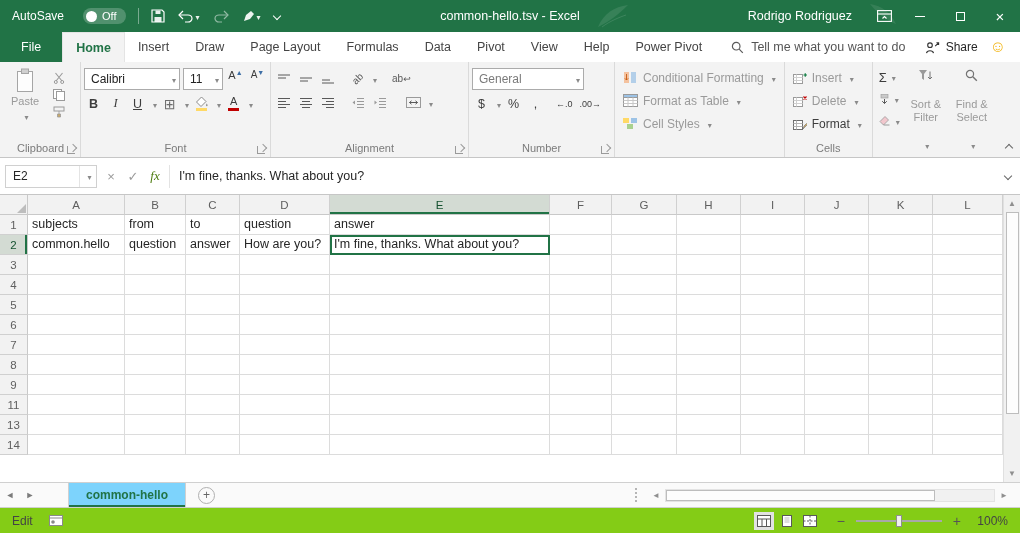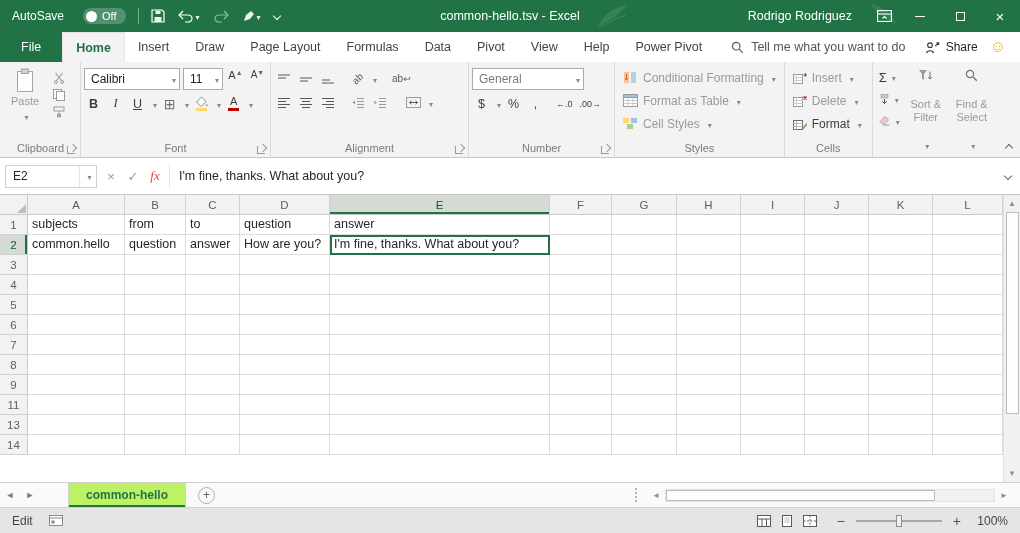--- a/index.html
+++ b/index.html
@@ -69,21 +69,21 @@
   .collapse-ribbon{position:absolute;right:8px;bottom:6px;}
   .sizebtn{font-size:11px;color:#3d3d3d;display:flex;align-items:flex-start;}
   .sizebtn sup{font-size:7px;color:#3d6ea5;}
 
   
   .formulabar{flex:0 0 37px;background:#fff;border-bottom:1px solid #c6c6c6;display:flex;align-items:center;padding:0 2px;}
   .namebox{width:92px;height:23px;border:1px solid #d0d0d0;margin-left:3px;display:flex;align-items:center;padding-left:7px;font-size:12px;}
   .namebox .ddzone{margin-left:auto;width:17px;height:100%;border-left:1px solid #e4e4e4;display:flex;align-items:center;justify-content:center;}
   .fbtns{display:flex;align-items:center;margin:0 3px;}
   .fbtn{width:22px;text-align:center;font-size:13px;color:#9a9a9a;}
-  .fbtn.fx{font-style:italic;font-family:"Liberation Serif",serif;color:#ef4444;font-size:13px;}
+  .fbtn.fx{font-style:italic;font-family:"Liberation Serif",serif;color:#4d7c0f;font-size:13px;}
   .fcontent{flex:1;height:23px;border-left:1px solid #e3e3e3;padding:4px 0 0 9px;font-size:12.5px;white-space:nowrap;overflow:hidden;}
   .fexpand{width:20px;display:flex;justify-content:center;}
 
   
   .gridwrap{flex:1;display:flex;overflow:hidden;background:#fff;}
   .grid-main{flex:1;overflow:hidden;}
   .headrow{display:flex;height:20px;}
   .corner{flex:0 0 28px;background:#f2f2f2;border-right:1px solid #c9c9c9;border-bottom:1px solid #c9c9c9;position:relative;}
   .corner::after{content:"";position:absolute;right:1px;bottom:1px;border-left:9px solid transparent;border-bottom:9px solid #bdbdbd;}
   .colhead{height:20px;background:#f2f2f2;border-right:1px solid #d0d0d0;border-bottom:1px solid #c9c9c9;font-size:11.5px;color:#5f5f5f;display:flex;align-items:center;justify-content:center;}
@@ -94,30 +94,30 @@
   .cell{height:20px;border-right:1px solid #dcdcdc;border-bottom:1px solid #dcdcdc;font-size:12.5px;padding:2px 3px 0 4px;white-space:nowrap;overflow:hidden;background:#fff;}
   .cell.selected{outline:2px solid #217346;outline-offset:-2px;position:relative;z-index:1;}
   .vscroll{flex:0 0 17px;background:#f1f1f1;border-left:1px solid #e0e0e0;display:flex;flex-direction:column;align-items:center;padding:2px 0;}
   .varrow{color:#8f8f8f;font-size:8px;height:13px;line-height:13px;}
   .vtrack{flex:1;width:13px;position:relative;margin:2px 0;}
   .vthumb{position:absolute;top:0;left:0;width:13px;height:80%;background:#fdfdfd;border:1px solid #bdbdbd;}
 
   
   .sheetbar{flex:0 0 25px;background:#fafafa;border-top:1px solid #d0d0d0;display:flex;align-items:stretch;}
   .tabnav{color:#7b7b7b;font-size:9px;width:20px;display:flex;align-items:center;justify-content:center;}
-  .sheettab{margin-left:28px;padding:0 17px;background:#bef264;border-left:1px solid #d0d0d0;border-right:1px solid #d0d0d0;color:#217346;font-weight:bold;font-size:12px;display:flex;align-items:center;box-shadow:inset 0 -2px 0 #217346;}
+  .sheettab{margin-left:28px;padding:0 17px;background:#7dd3fc;border-left:1px solid #d0d0d0;border-right:1px solid #d0d0d0;color:#217346;font-weight:bold;font-size:12px;display:flex;align-items:center;box-shadow:inset 0 -2px 0 #217346;}
   .addsheet{width:17px;height:17px;border:1px solid #b0b0b0;border-radius:50%;color:#666;display:flex;align-items:center;justify-content:center;font-size:12px;margin:auto 0 auto 12px;line-height:1;}
   .hscroll{margin-left:auto;display:flex;align-items:center;width:385px;padding-right:8px;gap:1px;}
   .hdots{width:4px;height:14px;border-left:2px dotted #b5b5b5;margin-right:8px;}
   .harrow{color:#8f8f8f;font-size:8px;width:16px;text-align:center;}
   .htrack{flex:1;height:13px;position:relative;background:#f1f1f1;border:1px solid #e3e3e3;}
   .hthumb{position:absolute;left:0;top:0;height:100%;width:82%;background:#fdfdfd;border:1px solid #bdbdbd;}
 
   
-  .statusbar{flex:0 0 26px;background:#e5e5e5;border-top:1px solid #d0d0d0;display:flex;align-items:center;padding:0 12px;}
+  .statusbar{flex:0 0 26px;background:#84cc16;border-top:1px solid #d0d0d0;display:flex;align-items:center;padding:0 12px;}
   .mode{font-size:12px;color:#444;}
   .macro{margin-left:16px;display:flex;align-items:center;}
   .sb-right{margin-left:auto;display:flex;align-items:center;gap:11px;}
   .viewbtns{display:flex;align-items:center;gap:3px;margin-right:6px;}
   .viewbtn{padding:3px;display:flex;}
   .viewbtn.active{background:#e2e2e2;}
   .zoomctl{font-size:14px;color:#555;line-height:1;}
   .slider{width:86px;height:2px;background:#a8a8a8;position:relative;}
   .sliderthumb{position:absolute;left:50%;top:-5px;width:6px;height:12px;background:#f0f0f0;border:1px solid #8f8f8f;transform:translateX(-50%);}
   .zoom{font-size:12px;color:#444;width:36px;text-align:right;}
@@ -430,21 +430,20 @@
         <div class="style-btn">
           <svg width="15" height="13">
               <rect x="0" y="1" width="6" height="5" fill="#ffd966"></rect>
               <rect x="8" y="1" width="6" height="5" fill="#9dc3e6"></rect>
               <rect x="4" y="7" width="6" height="5" fill="#a9d18e"></rect>
             </svg>
           <span class="gray">Cell Styles</span>
             <span class="dd"></span>
         </div>
       </div>
-      <div class="rg-footer"><span>Styles</span></div>
     </div>
 
     <div class="rgroup" style="flex:0 0 88px;">
       <div class="rg-body" style="flex-direction:column;padding-top:1px;">
         <div class="cells-btn">
           <svg width="14" height="12">
               <rect x="0.5" y="2.5" width="9" height="9" fill="#fff" stroke="#9a9a9a"></rect>
               <path d="M0.5 5.5h9M0.5 8.5h9M3.5 2.5v9" stroke="#d0d0d0"></path>
               <path d="M10.5 3h3.5M12.25 1.2v3.6" stroke="#107c41" stroke-width="1.2"></path>
             </svg>

